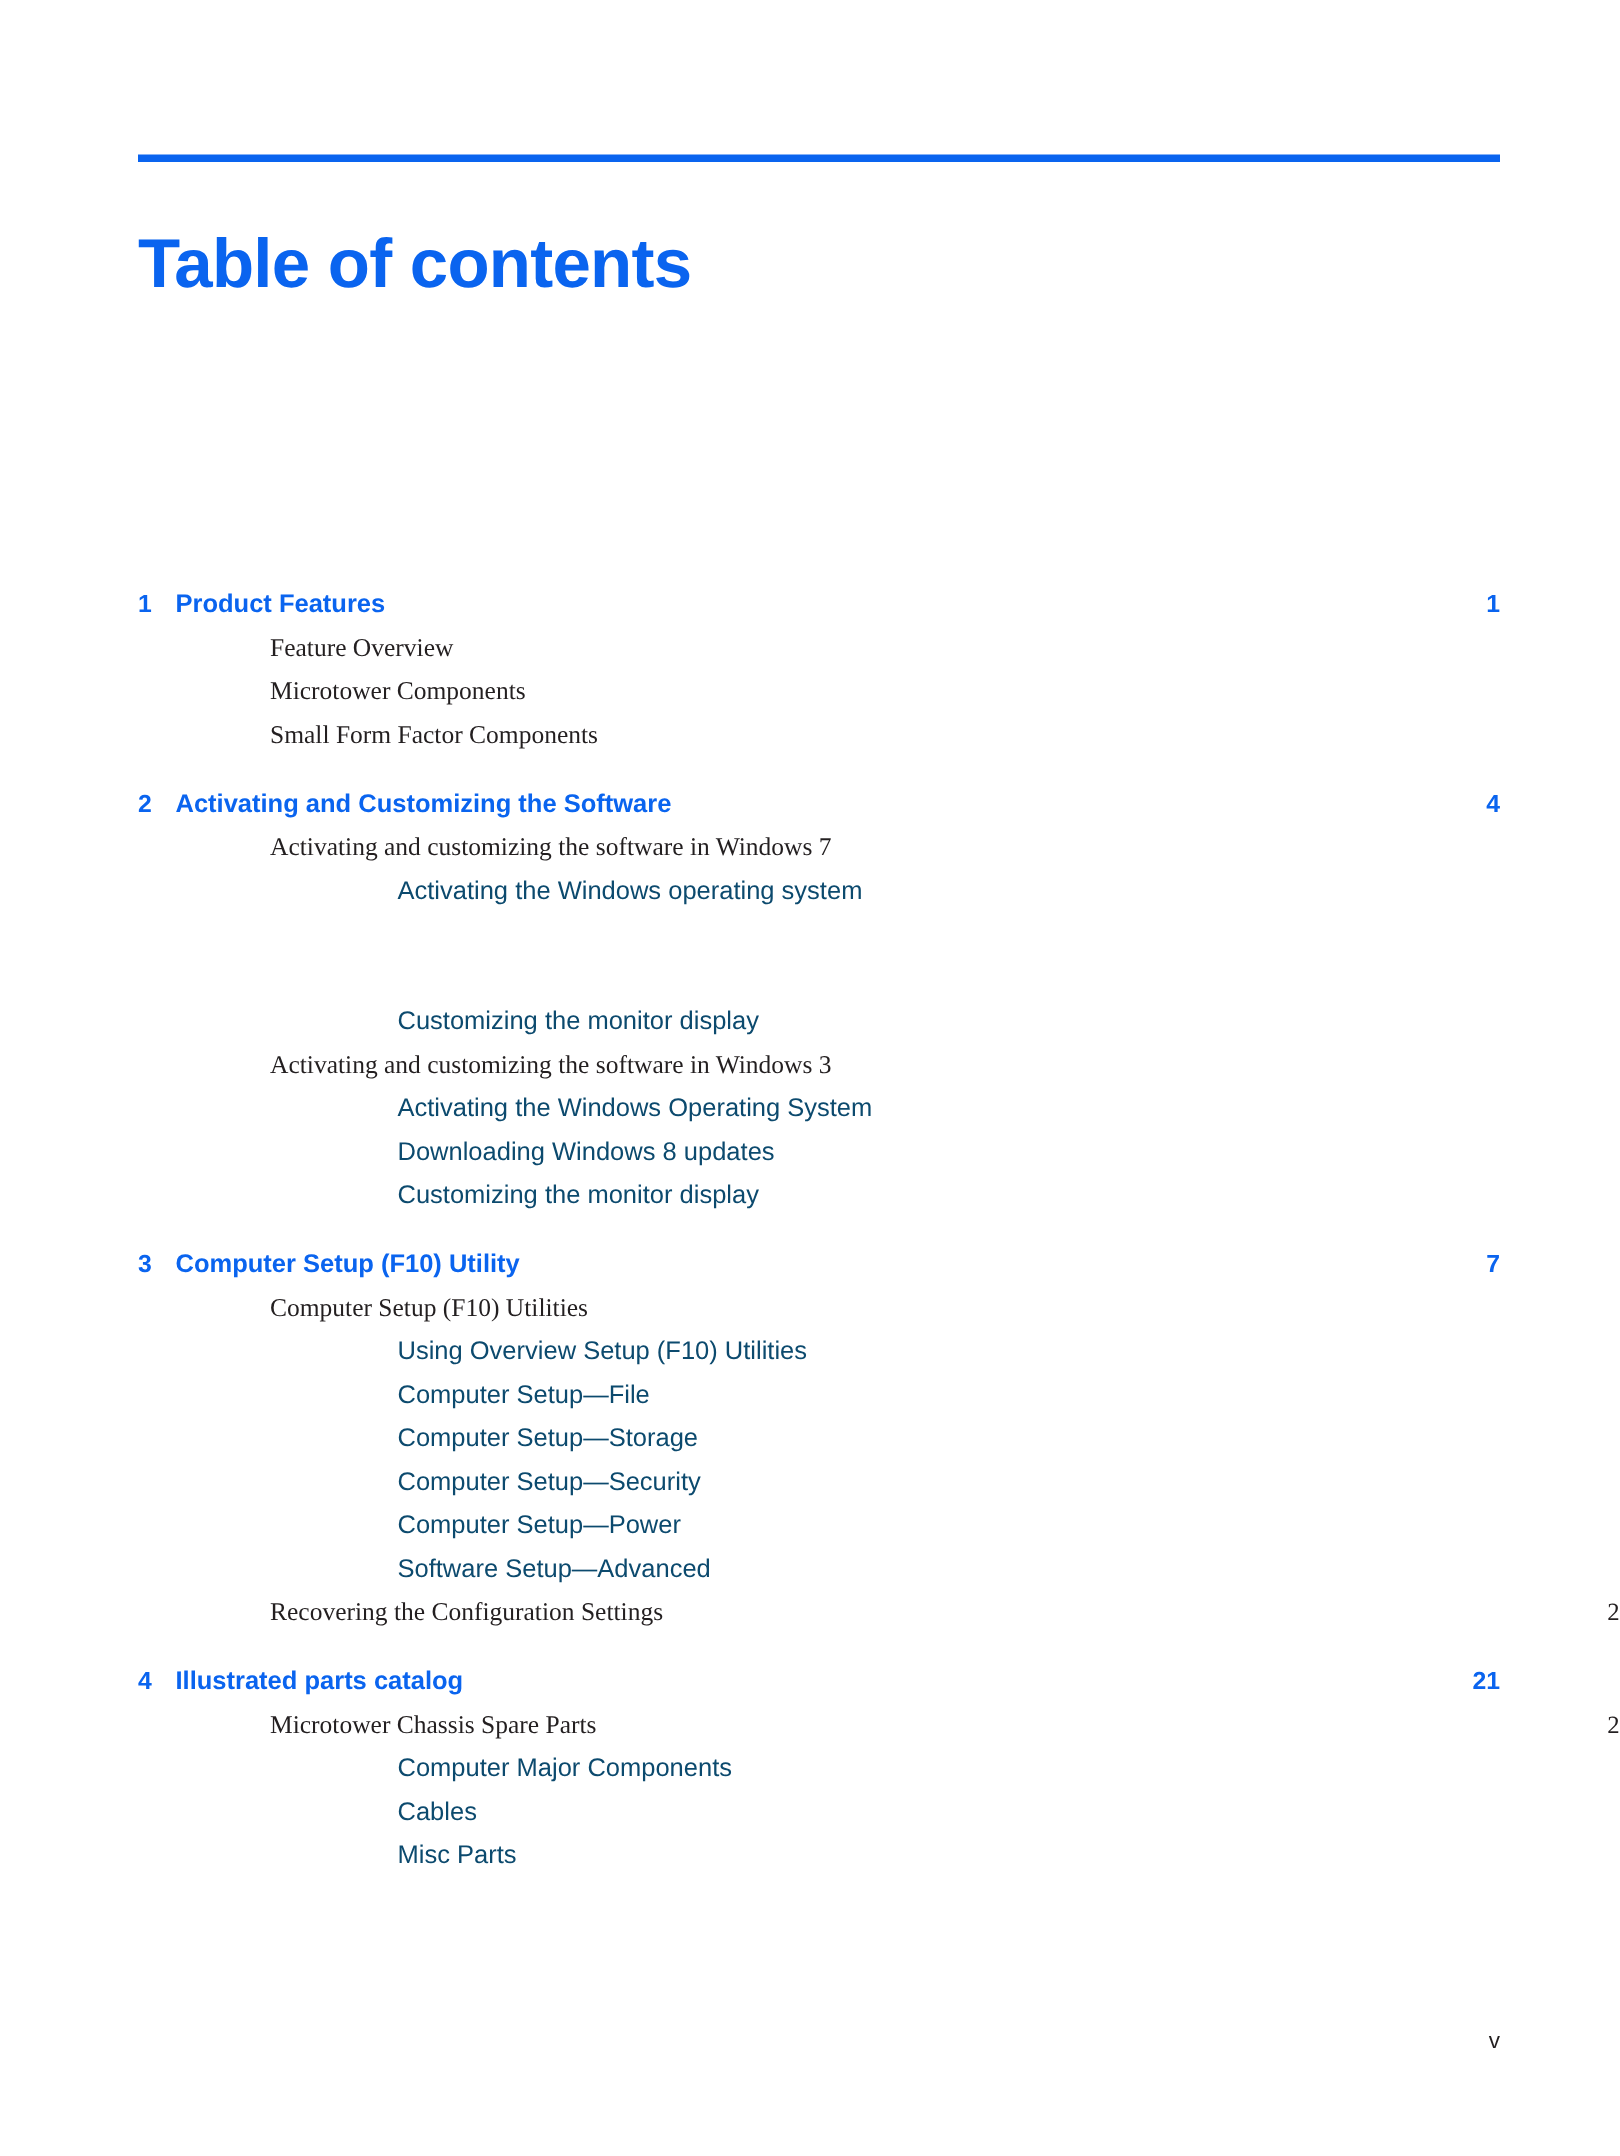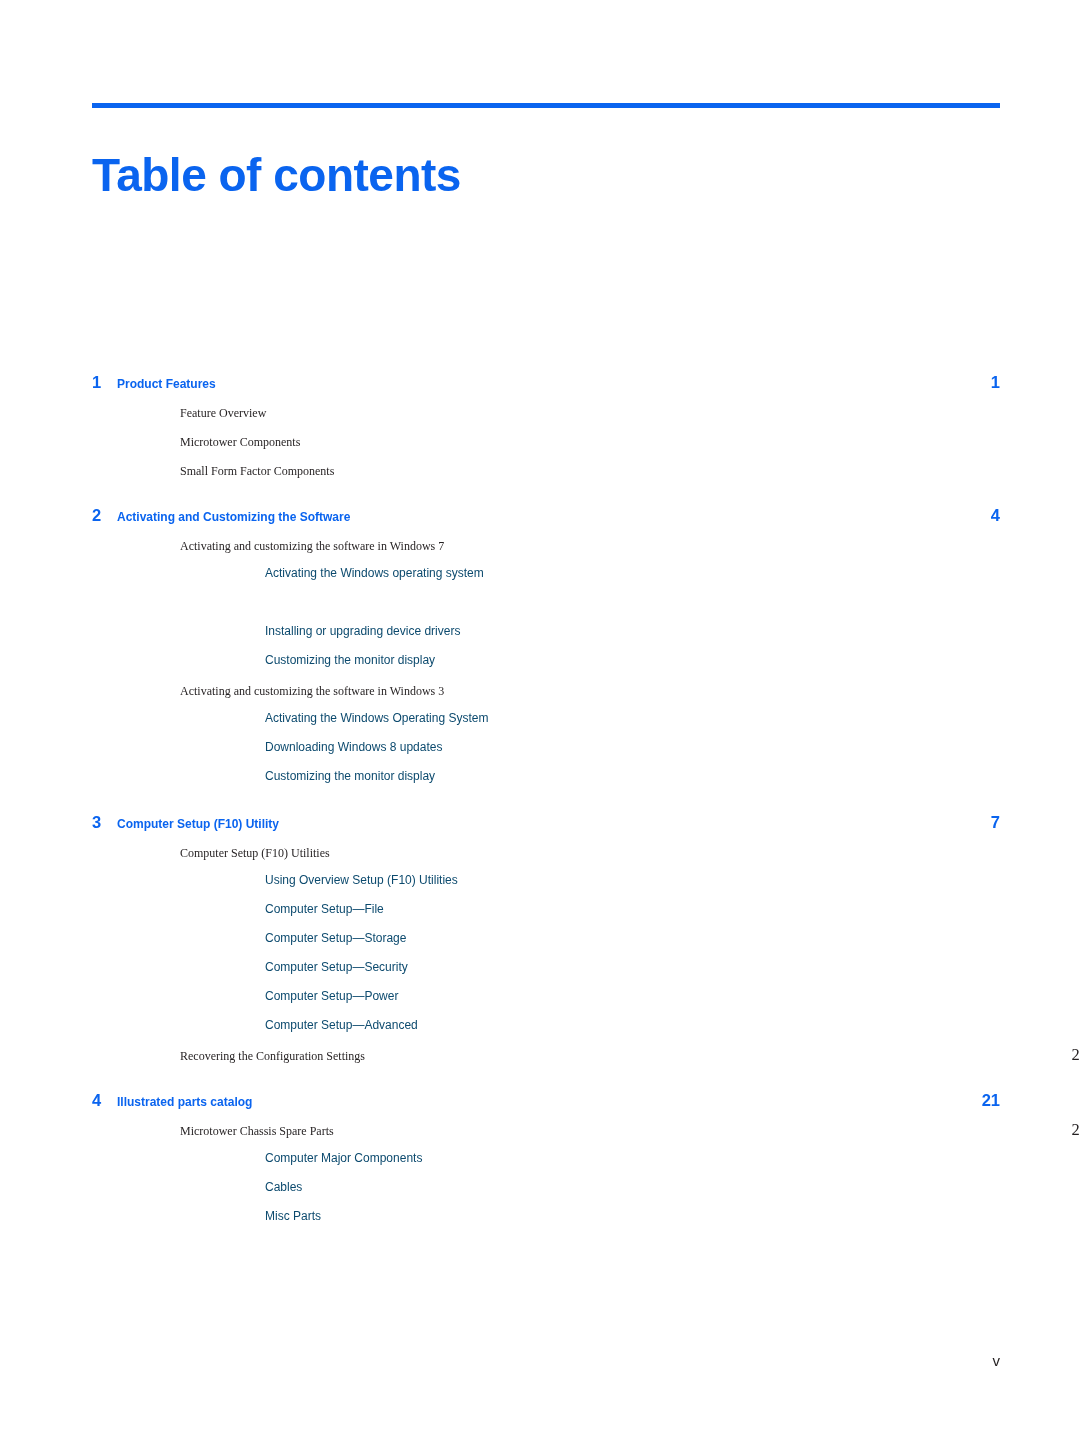--- a/index.html
+++ b/index.html
@@ -68,21 +68,22 @@
   .chapter-num {
     flex: 0 0 auto;
     width: 25px;
     font-size: 16.5px;
     font-weight: bold;
     color: #0a64ef;
   }
 
   .row-label {
     flex: 0 0 auto;
-    font-size: 12px;
+    font-size: 17px;
+    margin-top: 20px;
   }
 
   .leader {
     flex: 1 1 auto;
     overflow: hidden;
     margin: 0 5px 0 6px;
     position: relative;
     height: 1em;
   }
   .leader::before {
@@ -193,21 +194,20 @@
           <span class="page-num">4</span>
         </div>
         <div class="toc-row level-3">
           <span class="row-label">Activating the Windows operating system</span>
           <span class="leader"></span>
         </div>
         <div class="toc-row level-3">
           <span class="leader"></span>
         </div>
         <div class="toc-row level-3">
-          <span class="row-label">Installing or upgrading device drivers</span>
           <span class="leader"></span>
         </div>
         <div class="toc-row level-3">
           <span class="row-label">Customizing the monitor display</span>
           <span class="leader"></span>
         </div>
         <div class="toc-row level-2">
           <span class="row-label">Activating and customizing the software in Windows 3</span>
           <span class="leader"></span>
           <span class="page-num">5</span>
@@ -251,21 +251,21 @@
         </div>
         <div class="toc-row level-3">
           <span class="row-label">Computer Setup—Security</span>
           <span class="leader"></span>
         </div>
         <div class="toc-row level-3">
           <span class="row-label">Computer Setup—Power</span>
           <span class="leader"></span>
         </div>
         <div class="toc-row level-3">
-          <span class="row-label">Computer Setup—Advanced</span>
+          <span class="row-label">Software Setup—Advanced</span>
           <span class="leader"></span>
         </div>
         <div class="toc-row level-2">
           <span class="row-label">Recovering the Configuration Settings</span>
           <span class="leader"></span>
           <span class="page-num">20</span>
         </div>
       </div>
       <div class="toc-group">
         <div class="toc-row level-1">

